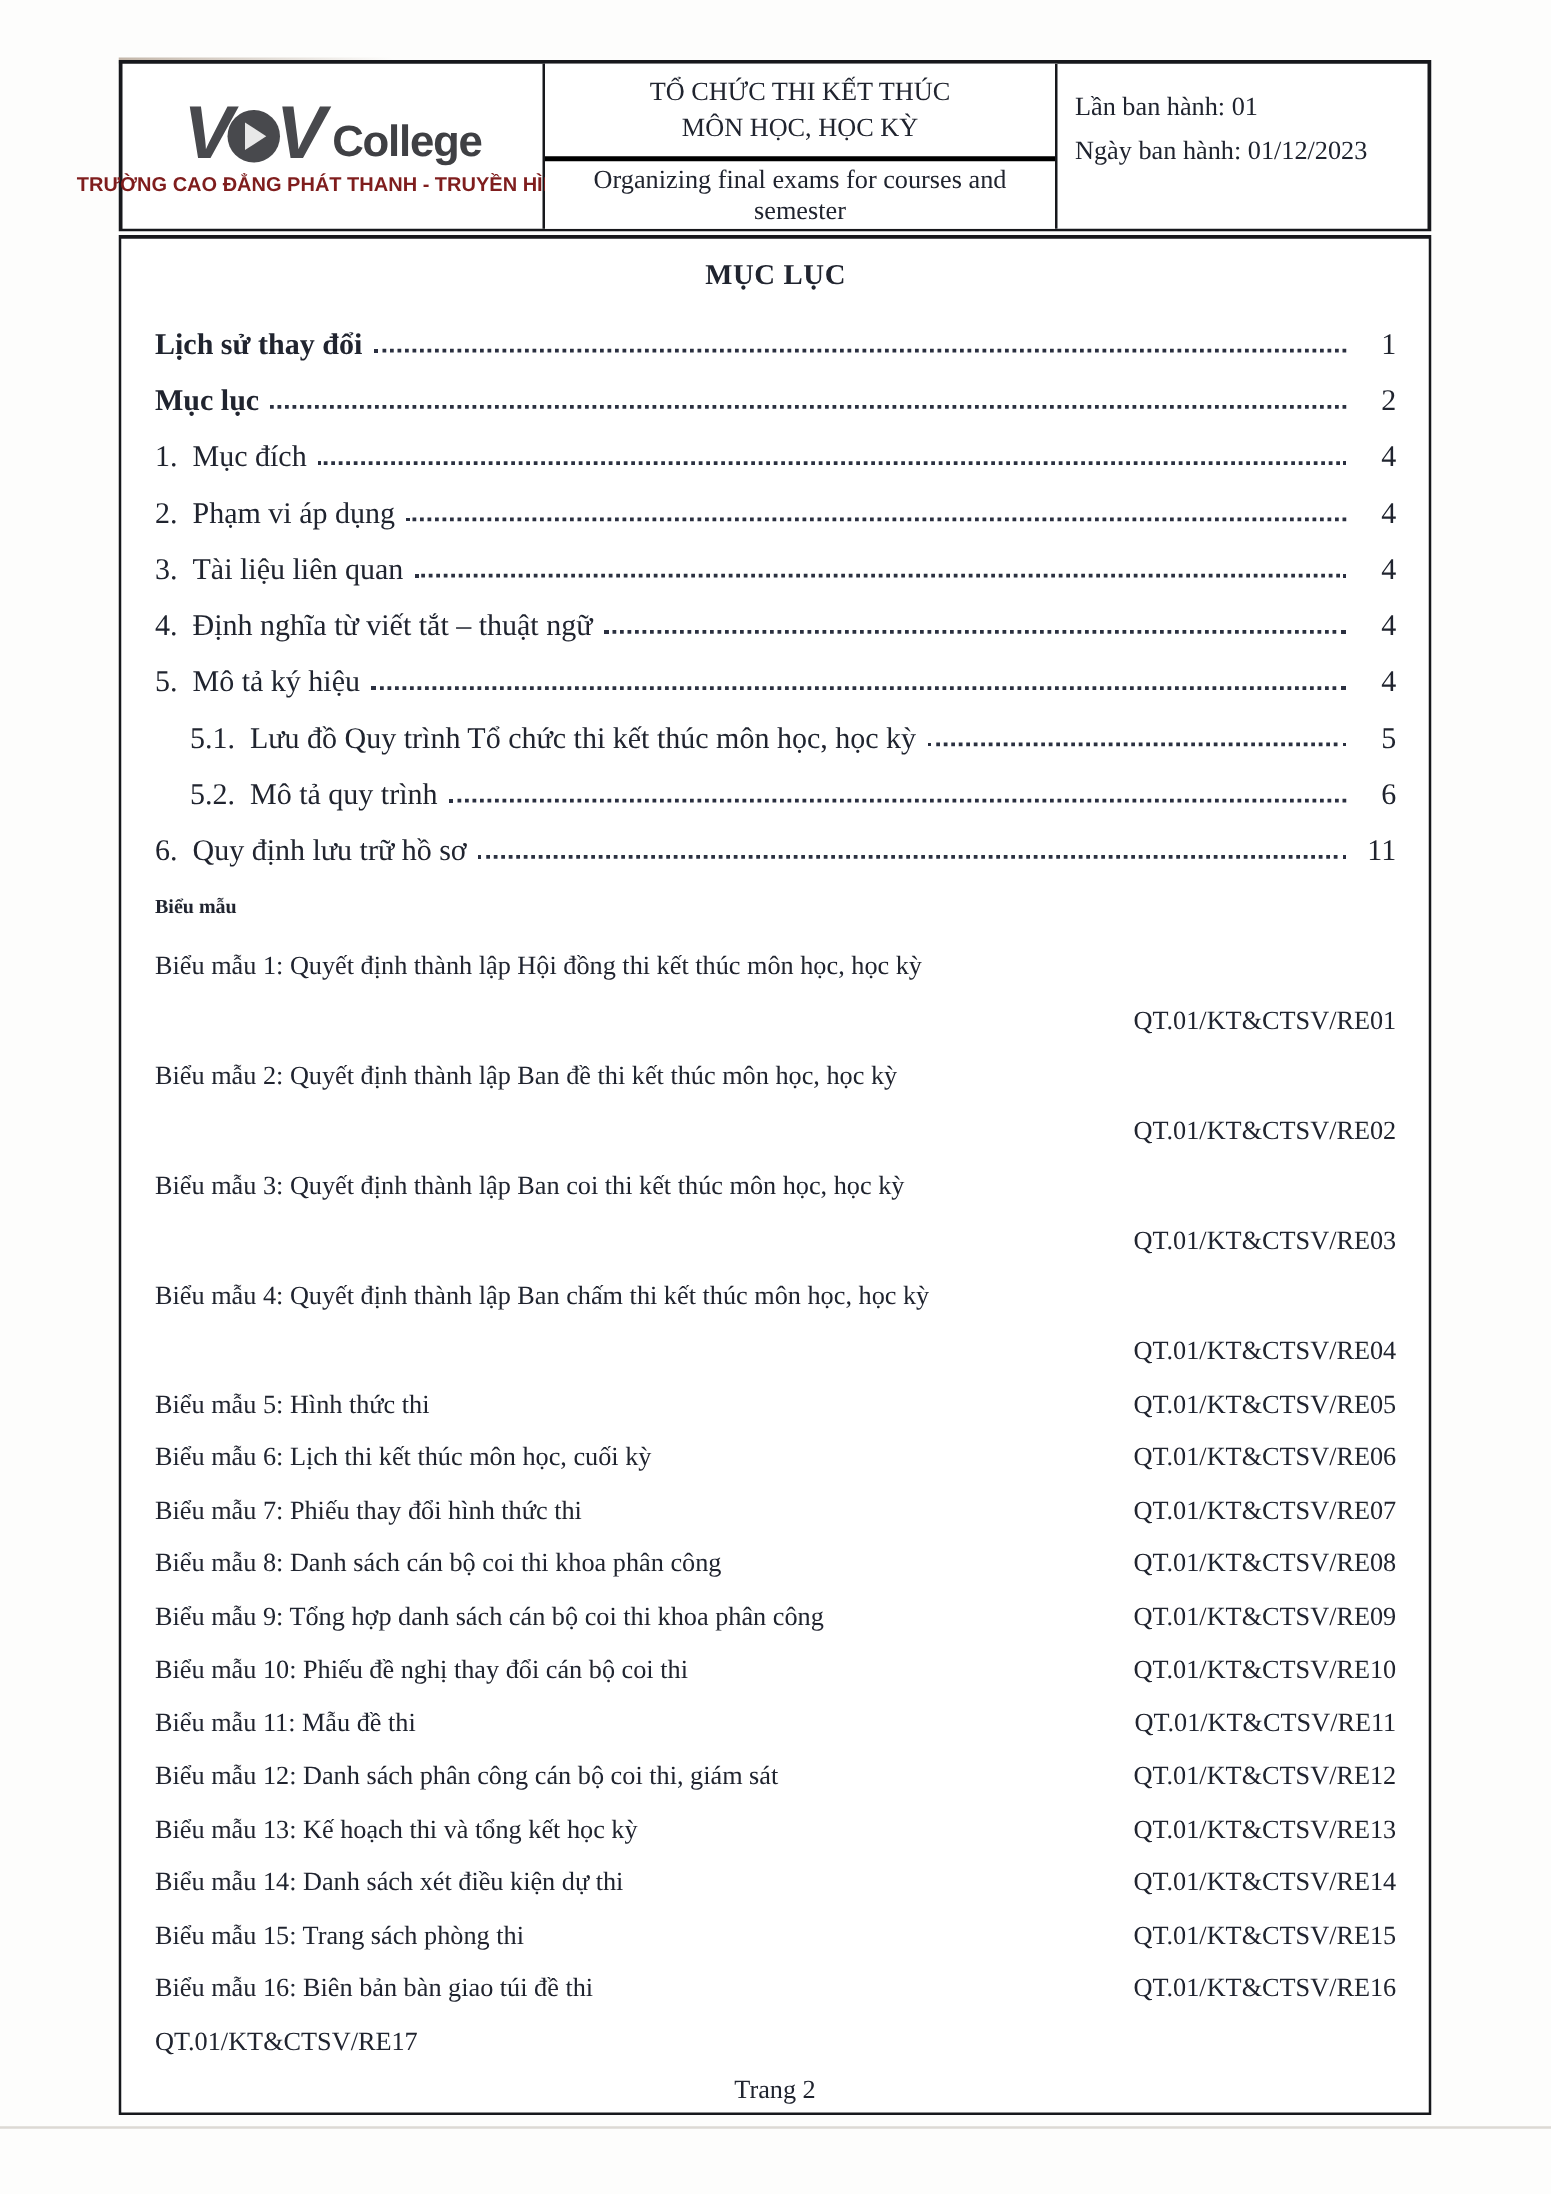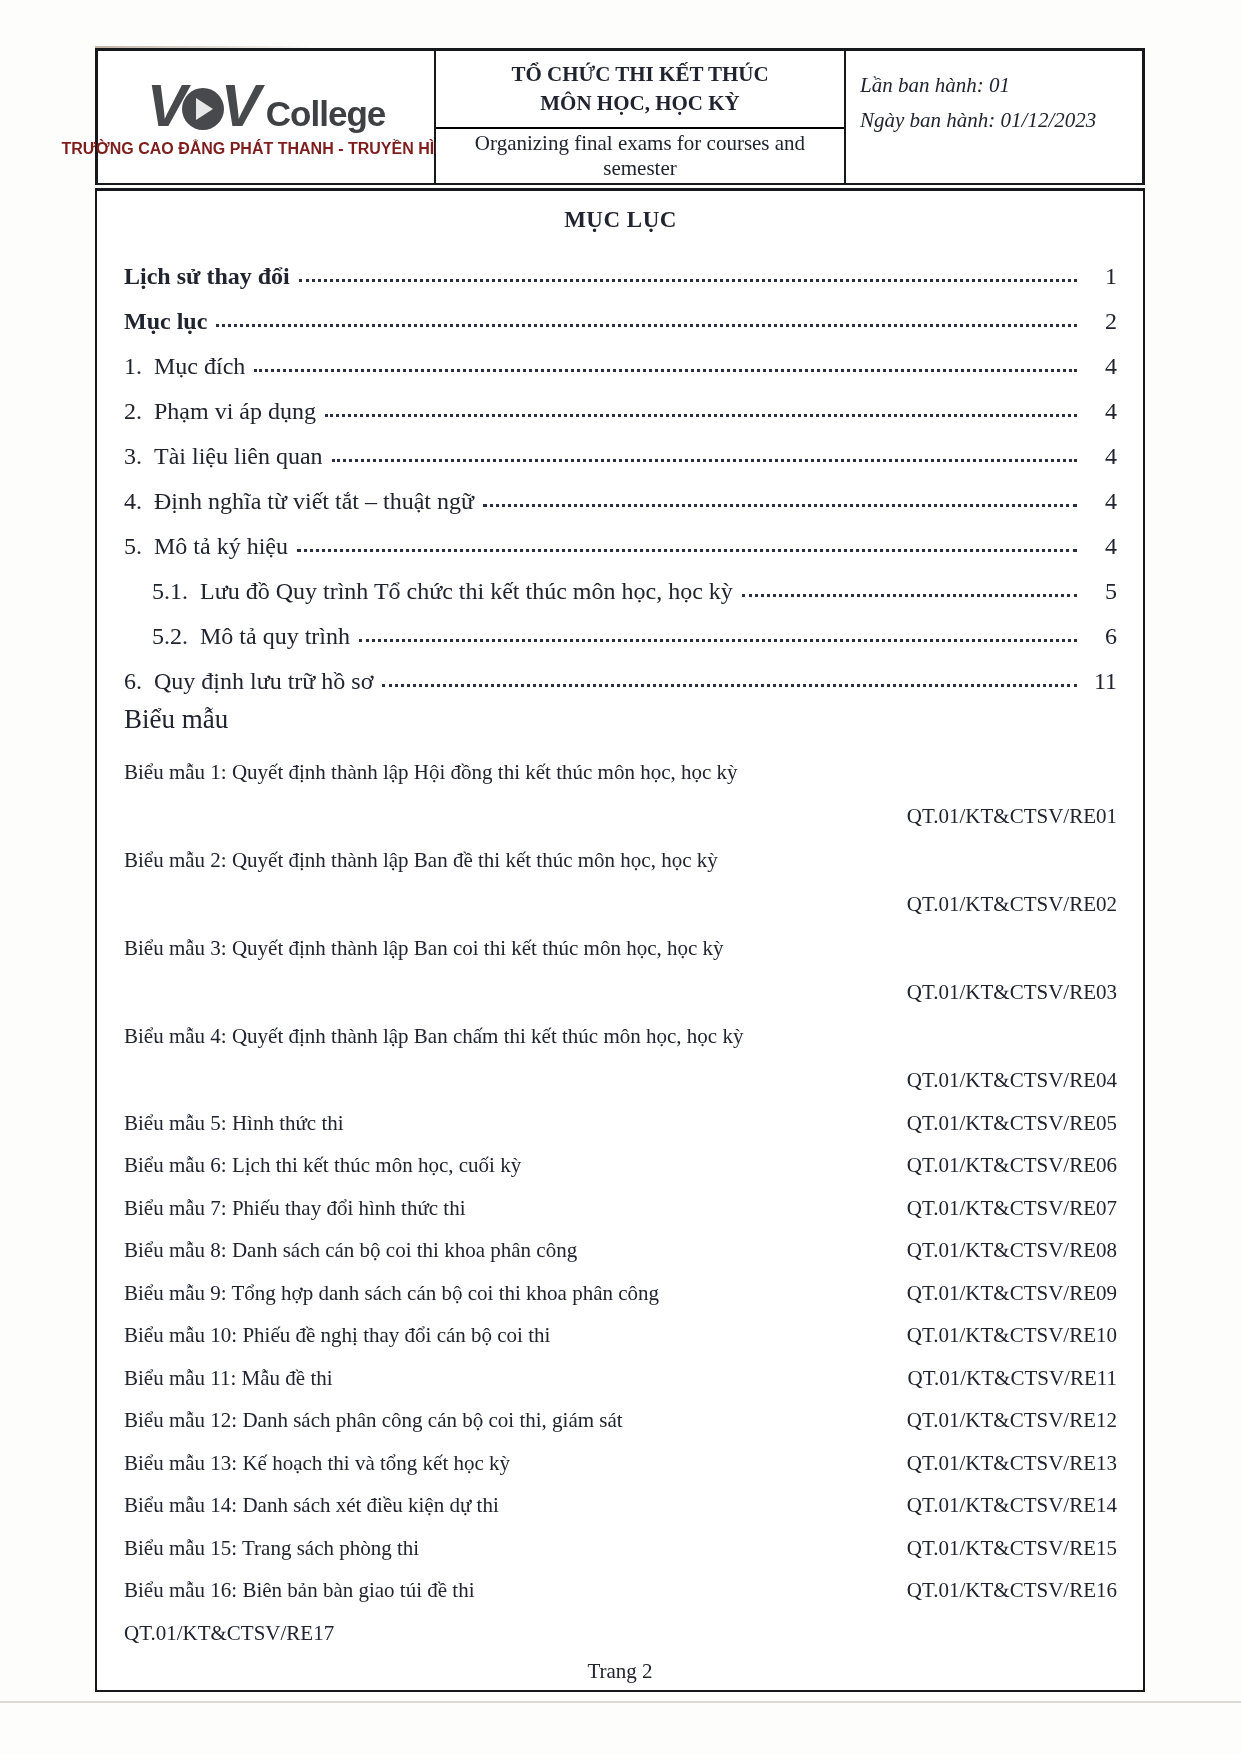--- a/index.html
+++ b/index.html
@@ -43,31 +43,31 @@
   }
   .logo-subtitle{
     font-weight:bold;font-size:16px;color:#7f1d1d;margin-top:7px;
     white-space:nowrap;letter-spacing:0px;
   }
   .title-cell{
     width:410px;box-sizing:border-box;border-right:2px solid #17181c;
     display:flex;flex-direction:column;background:#fff;
   }
   .title-vi{
-    box-sizing:border-box;height:84px;border-bottom:2px solid #000000;
+    box-sizing:border-box;height:84px;border-bottom:4px solid #000000;
     display:flex;flex-direction:column;align-items:center;justify-content:center;
-    font-weight:bold;font-size:21px;line-height:1.35;text-align:center;
+    font-weight:normal;font-size:21px;line-height:1.35;text-align:center;
   }
   .title-en{
     flex:1;display:flex;align-items:center;justify-content:center;text-align:center;
     font-size:21px;line-height:1.2;padding:2px 14px;
   }
   .issue-cell{
     flex:1;box-sizing:border-box;padding:17px 4px 0 14px;
-    font-size:21px;line-height:1.68;white-space:nowrap;font-style:italic;
+    font-size:21px;line-height:1.68;white-space:nowrap;
   }
 
   
   .content-box{
     position:relative;box-sizing:border-box;margin-top:3px;height:1504px;
     border:2px solid #17181c;border-top-width:3px;background:#fff;
     padding:10px 26px 8px 27px;overflow:hidden;
   }
   .toc-title{
     text-align:center;font-weight:bold;font-size:23px;margin:6px 0 12px;
@@ -79,21 +79,21 @@
   .toc-row.bold .toc-label{font-weight:bold;}
   .toc-row.indent{padding-left:28px;}
   .toc-num{margin-right:12px;white-space:nowrap;}
   .toc-label{white-space:nowrap;}
   .leader{
     flex:1 1 auto;min-width:20px;border-bottom:3px dotted #2b3040;
     margin:0 2px 8px 9px;
   }
   .toc-page{width:38px;text-align:right;white-space:nowrap;}
 
-  .forms-heading{font-weight:normal;font-size:27px;height:46px;display:flex;align-items:flex-end;padding-bottom:6px;box-sizing:border-box;}
+  .forms-heading{font-weight:bold;font-size:16px;height:46px;display:flex;align-items:flex-end;padding-bottom:6px;box-sizing:border-box;}
   .form-two .form-label{height:44px;display:flex;align-items:flex-end;font-size:21px;}
   .form-two .form-code{height:44px;display:flex;align-items:flex-end;justify-content:flex-end;font-size:21px;}
   .form-one{height:42.5px;display:flex;align-items:flex-end;font-size:21px;}
   .form-one .form-label{flex:1 1 auto;padding-right:8px;}
   .form-one .form-code{white-space:nowrap;text-align:right;}
 
   .page-footer{
     position:absolute;left:0;right:0;bottom:6px;text-align:center;font-size:21px;
   }
 

